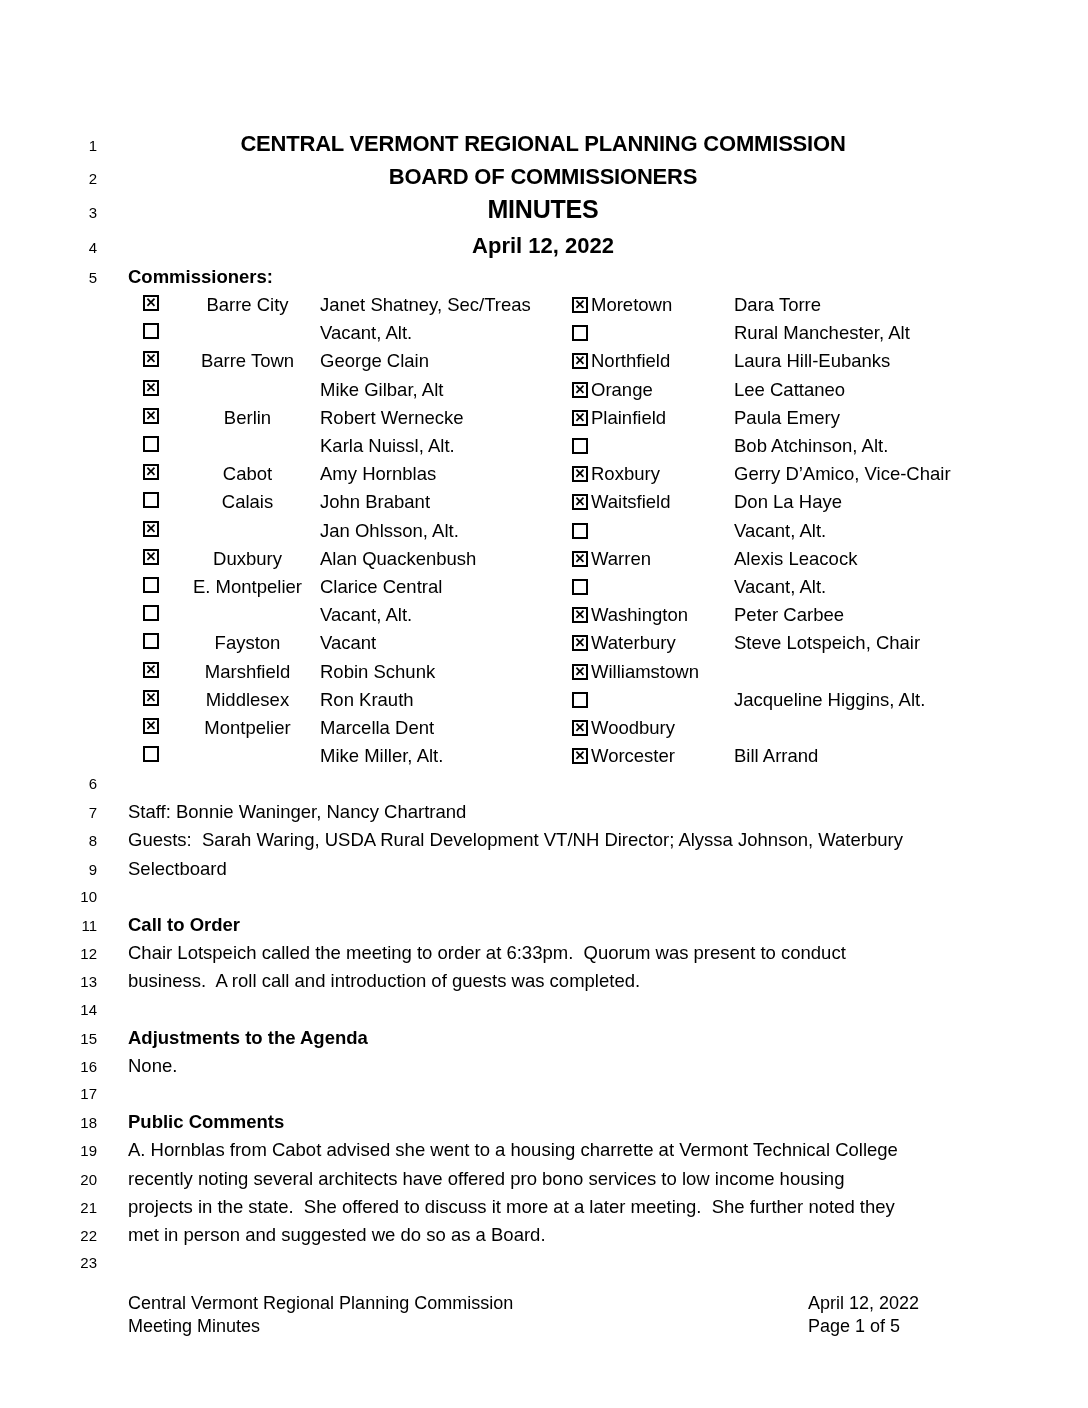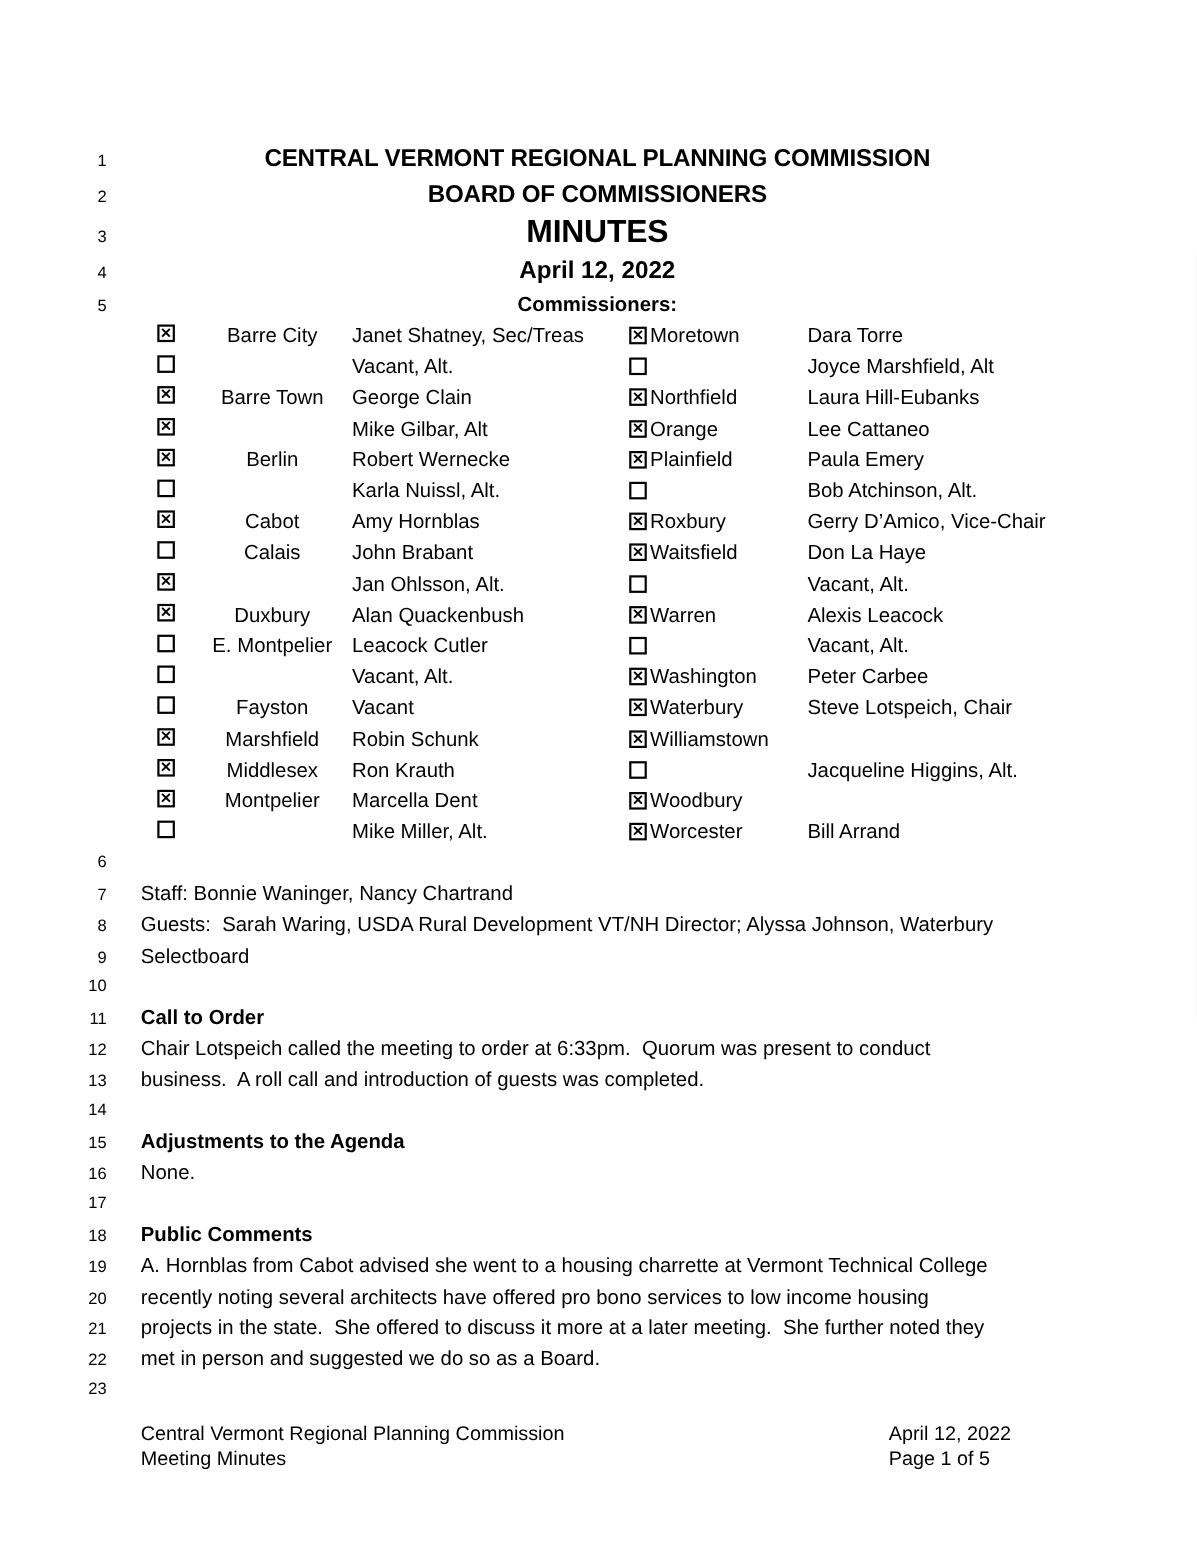--- a/index.html
+++ b/index.html
@@ -11,23 +11,23 @@
     color:#000000;
     font-family:"Liberation Sans", sans-serif;
     font-size:18.5px;
     overflow:hidden;
   }
   
   .hline { position:absolute; left:0; width:100%; display:flex; align-items:baseline; }
   .lnum  { width:97px; text-align:right; font-size:15px; flex:0 0 97px; }
   .htext { flex:1; margin-left:31px; margin-right:130px; text-align:center; white-space:pre-wrap; }
   .t-a { font-weight:bold; font-size:22px; letter-spacing:-0.2px; }
-  .t-b { font-weight:bold; font-size:29px; letter-spacing:-0.2px; }
+  .t-b { font-weight:bold; font-size:25px; letter-spacing:-0.2px; }
   .t-c { font-weight:bold; font-size:22px; }
-  .left-align { text-align:center; }
+  .left-align { text-align:left; }
   .bold { font-weight:bold; }
 
   .h1 { top:131px; }
   .h2 { top:164px; }
   .h3 { top:195px; }
   .h4 { top:233px; }
   .h5 { top:266px; }
 
   
   .rolltable { position:absolute; top:291px; left:143px; }
@@ -95,21 +95,21 @@
   </div>
 
   <div class="t-row">
     <span class="c-cb"><span class="cb"></span></span>
     <span class="c-town"></span>
     <span class="c-name">Vacant, Alt.</span>
     <span class="c-cbtown">
       <span class="cb"></span>
       <span></span>
     </span>
-    <span class="c-name2">Joyce Marshfield, Alt</span>
+    <span class="c-name2">Rural Manchester, Alt</span>
   </div>
 
   <div class="t-row">
     <span class="c-cb"><span class="cb">✕</span></span>
     <span class="c-town">Barre Town</span>
     <span class="c-name">George Clain</span>
     <span class="c-cbtown">
       <span class="cb">✕</span>
       <span>Northfield</span>
     </span>
@@ -189,21 +189,21 @@
     <span class="c-cbtown">
       <span class="cb">✕</span>
       <span>Warren</span>
     </span>
     <span class="c-name2">Alexis Leacock</span>
   </div>
 
   <div class="t-row">
     <span class="c-cb"><span class="cb"></span></span>
     <span class="c-town">E. Montpelier</span>
-    <span class="c-name">Leacock Cutler</span>
+    <span class="c-name">Clarice Central</span>
     <span class="c-cbtown">
       <span class="cb"></span>
       <span></span>
     </span>
     <span class="c-name2">Vacant, Alt.</span>
   </div>
 
   <div class="t-row">
     <span class="c-cb"><span class="cb"></span></span>
     <span class="c-town"></span>

